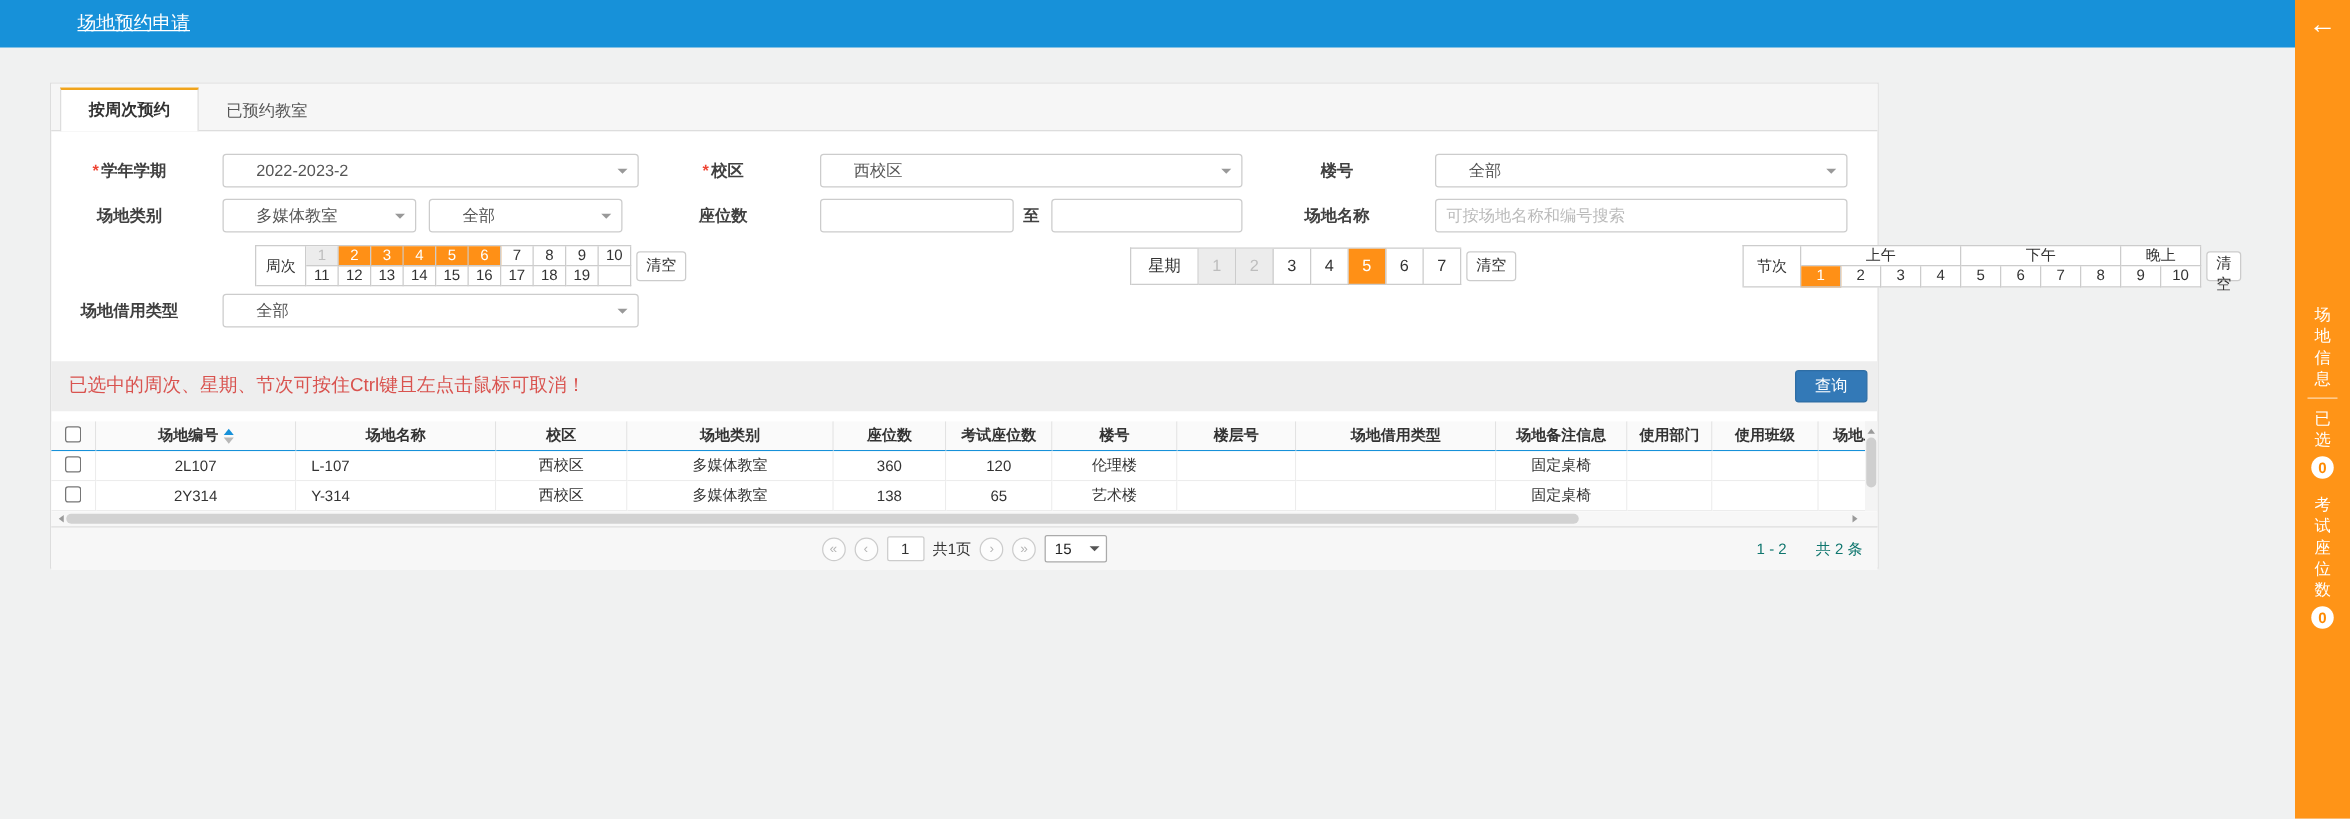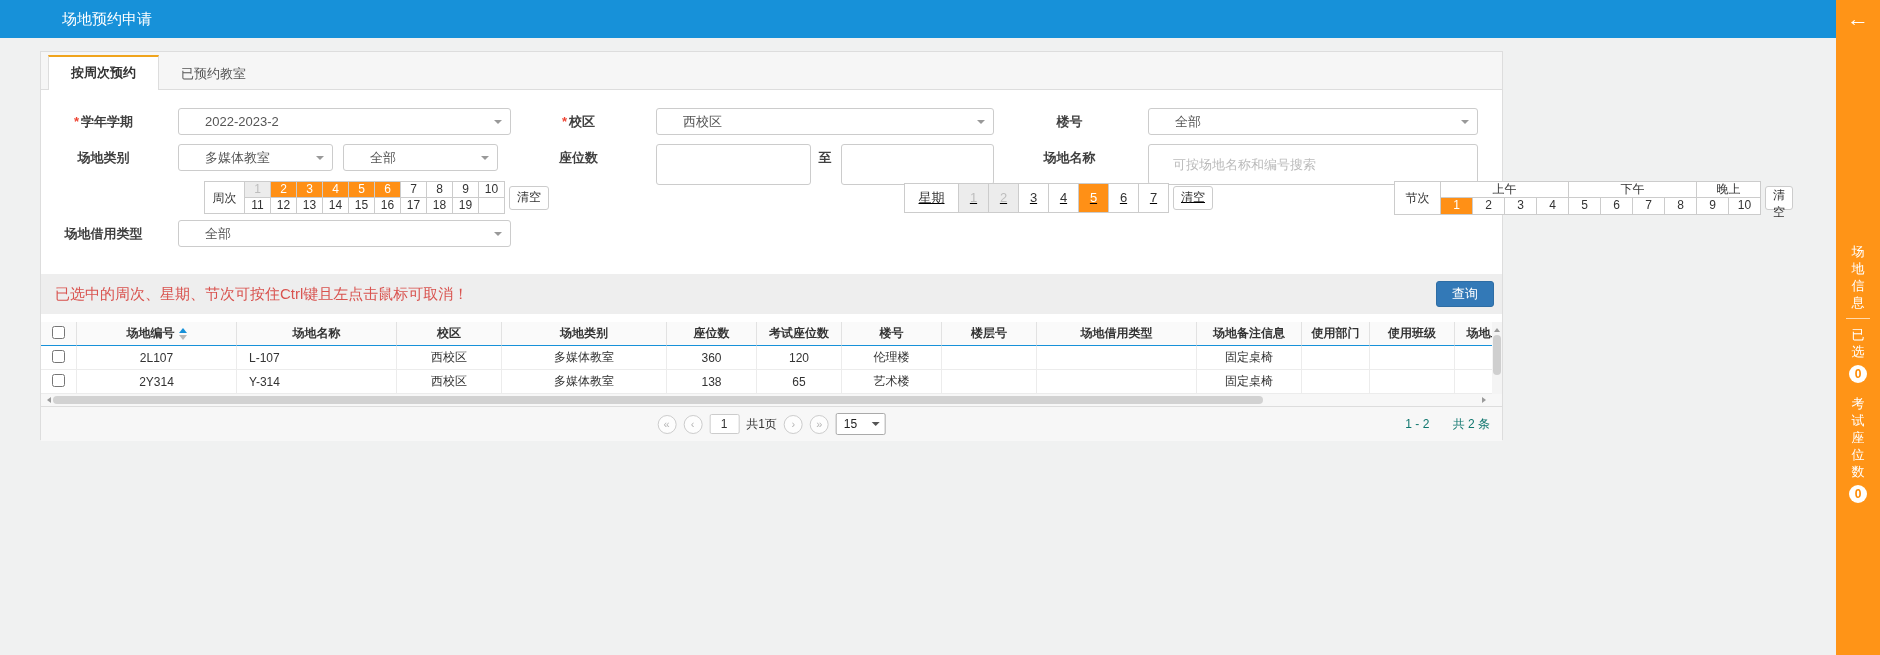--- a/index.html
+++ b/index.html
@@ -1,44 +1,44 @@
 <!DOCTYPE html>
 <html><head>
 <meta charset="utf-8">
 <style>
   * { box-sizing: border-box; margin: 0; padding: 0; }
   html,body { width:1880px; height:655px; }
   body { font-family:"Liberation Sans","DejaVu Sans",sans-serif; background:#f0f1f1; position:relative; overflow:hidden; }
 
   
   .app-header { position:absolute; left:0; top:0; width:1836px; height:38px; background:#1791d9; }
-  .app-title { position:absolute; left:62px; top:0; line-height:38px; color:#fff; font-size:15px; }
+  .app-title { position:absolute; left:62px; top:0; line-height:38px; color:#fff; font-size:15px;text-decoration:underline; }
 
   
   .rail { position:absolute; right:0; top:0; width:44px; height:655px; background:#ff9417; z-index:10; }
   .rail-back { display:block; width:100%; text-align:center; margin-top:7px; color:#fff; font-size:22px; font-weight:bold; cursor:pointer; line-height:24px; }
   .rail-info { position:absolute; top:243px; left:0; width:44px; display:flex; flex-direction:column; align-items:center; color:#fff; }
   .v-text { width:15px; line-height:17px; text-align:center; word-break:break-all; font-size:13px; }
   .rail-divider { width:24px; height:1px; background:rgba(255,255,255,.65); margin:7px 0; }
   .rail-badge { width:18px; height:18px; border-radius:50%; background:#fff; color:#ff8a00; font-size:12px; font-weight:bold; line-height:18px; text-align:center; margin:5px 0 12px; }
 
   
-  .panel { position:absolute; left:40px; top:51px; width:1463px; height:389px; background:#fff; border:1px solid #ddd; }
+  .panel { position:absolute; left:40px; top:66px; width:1463px; height:389px; background:#fff; border:1px solid #ddd; }
 
   
   .tabs { position:absolute; left:0; top:0; width:100%; height:38px; background:#f6f6f6; border-bottom:1px solid #ddd; display:flex; align-items:flex-end; padding-left:7px; }
   .tab { padding:0 22px; line-height:31px; font-size:13px; color:#555; cursor:pointer; }
   .tab.active { background:#fff; border:1px solid #ddd; border-top:2px solid #f0a41c; border-bottom:none; margin-bottom:-1px; height:35px; line-height:32px; font-weight:bold; color:#333; }
 
   
   .flabel { position:absolute; height:27px; line-height:27px; font-size:13px; font-weight:bold; color:#404040; text-align:center; white-space:nowrap; }
   .req::before { content:"*"; color:#e43; margin-right:2px; font-weight:bold; }
   .sel { position:absolute; height:27px; border:1px solid #ccc; border-radius:3px; background:#fff; font-size:13px; color:#555; line-height:25px; padding:0 22px 0 26px; cursor:pointer; white-space:nowrap; overflow:hidden; }
   .sel .caret { position:absolute; right:8px; top:11px; width:0; height:0; border:4px solid transparent; border-top-color:#999; }
-  .inp { position:absolute; height:41px; border:1px solid #ccc; border-radius:3px; background:#fff; font-size:13px; color:#737373; padding:0 24px; outline:none; }
+  .inp { position:absolute; height:27px; border:1px solid #ccc; border-radius:3px; background:#fff; font-size:13px; color:#737373; padding:0 8px; outline:none; }
   .inp::placeholder { color:#bbb; }
 
   
   .grid-wrap { position:absolute; height:35px; display:flex; align-items:center; }
   .selgrid { display:grid; border-top:1px solid #ccc; border-left:1px solid #ccc; background:#fff;margin-left:48px; }
   .selgrid > div { border-right:1px solid #ccc; border-bottom:1px solid #ccc; text-align:center; font-size:13px; color:#333; cursor:pointer; }
   .glabel { line-height:32px !important; cursor:default !important; font-size:13px; color:#333; }
   .week-grid { grid-template-columns:40px repeat(10,26px); grid-template-rows:16px 16px; }
   .week-grid > div { line-height:15px; font-size:12px; }
   .week-grid .glabel { grid-column:1; grid-row:1/3; }
@@ -160,21 +160,21 @@
       <div class="cell">15</div>
       <div class="cell">16</div>
       <div class="cell">17</div>
       <div class="cell">18</div>
       <div class="cell">19</div>
       <div class="cell"></div>
     </div>
     <button class="clear-btn">清空</button>
   </div>
 
-  <div class="grid-wrap" style="left:815px; top:128px;text-decoration:underline;">
+  <div class="grid-wrap" style="left:815px; top:128px;">
     <div class="selgrid day-grid">
       <div class="glabel" style="line-height:28px !important;">星期</div>
       <div class="cell disabled">1</div>
       <div class="cell disabled">2</div>
       <div class="cell">3</div>
       <div class="cell">4</div>
       <div class="cell selected">5</div>
       <div class="cell">6</div>
       <div class="cell">7</div>
     </div>

